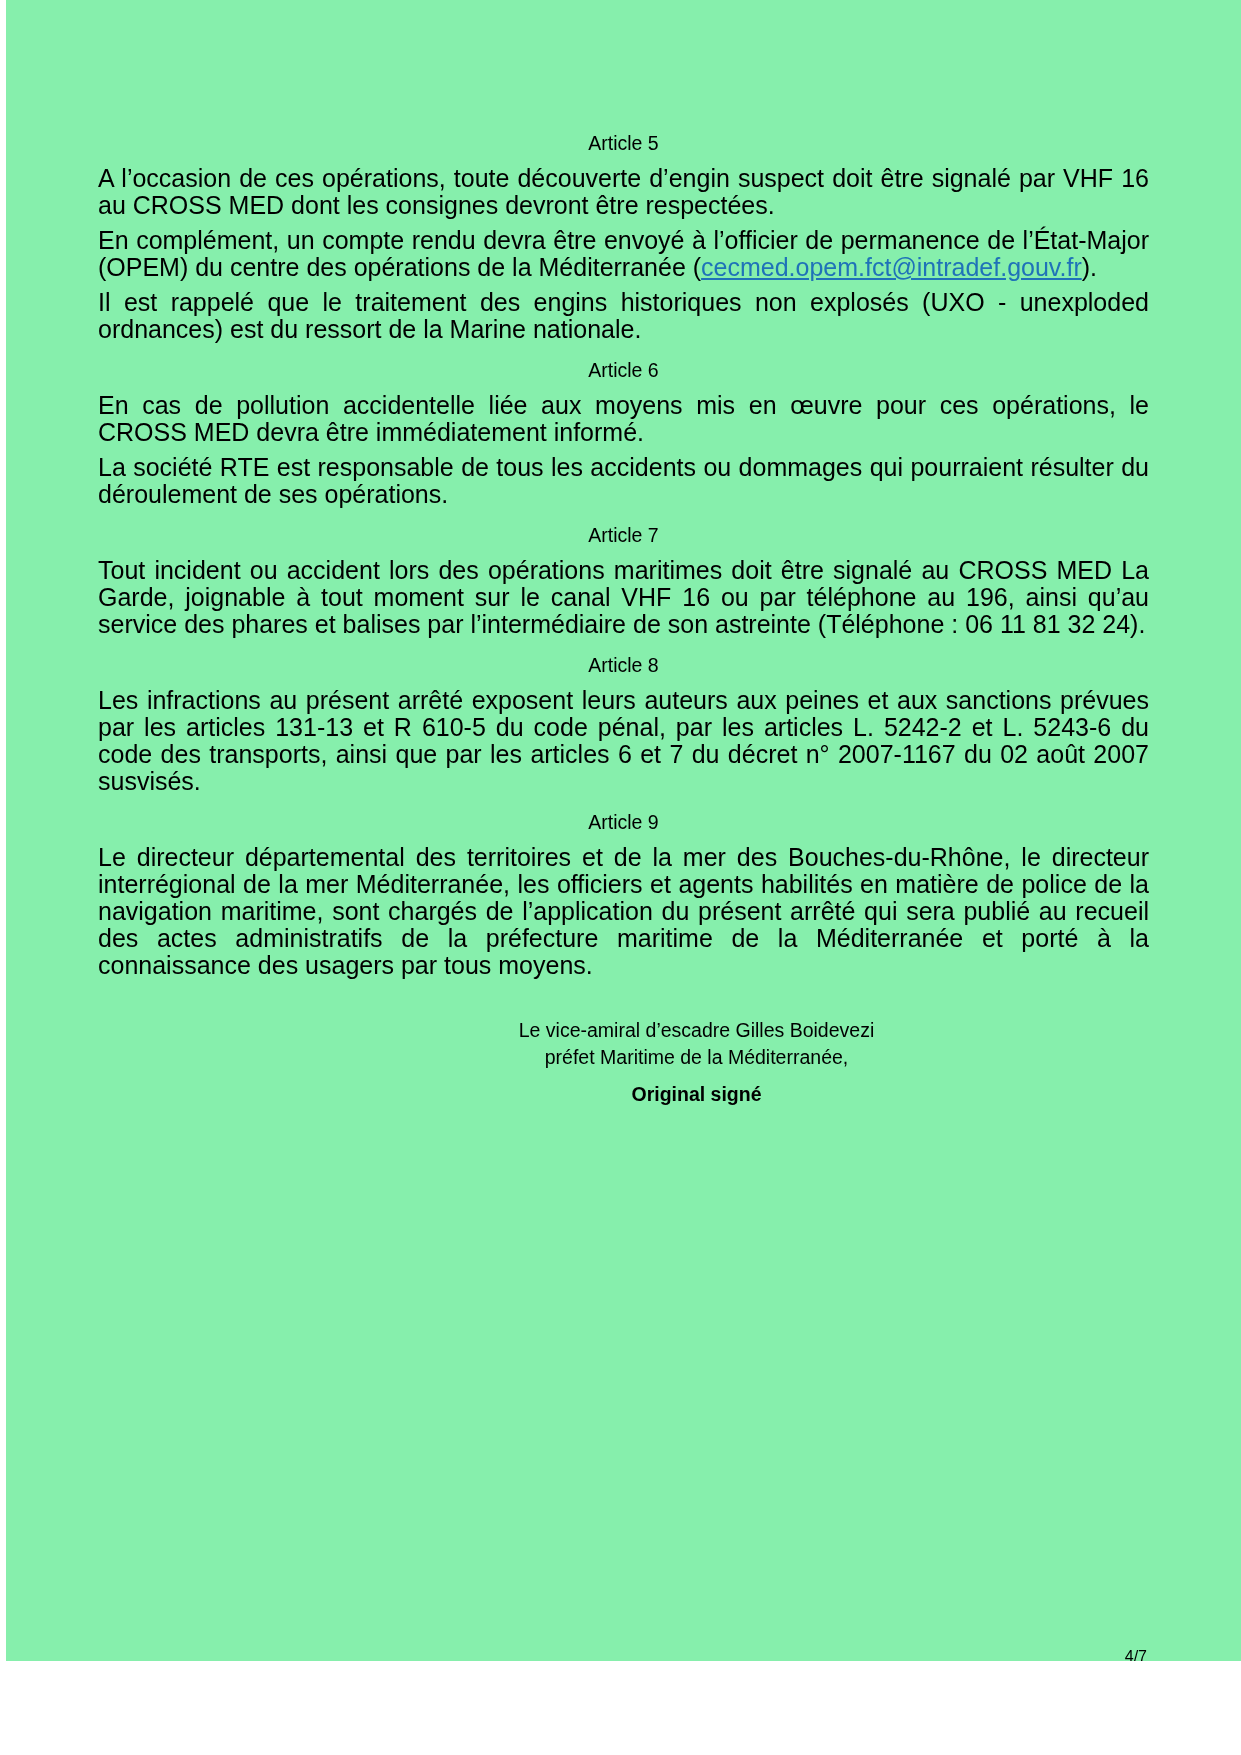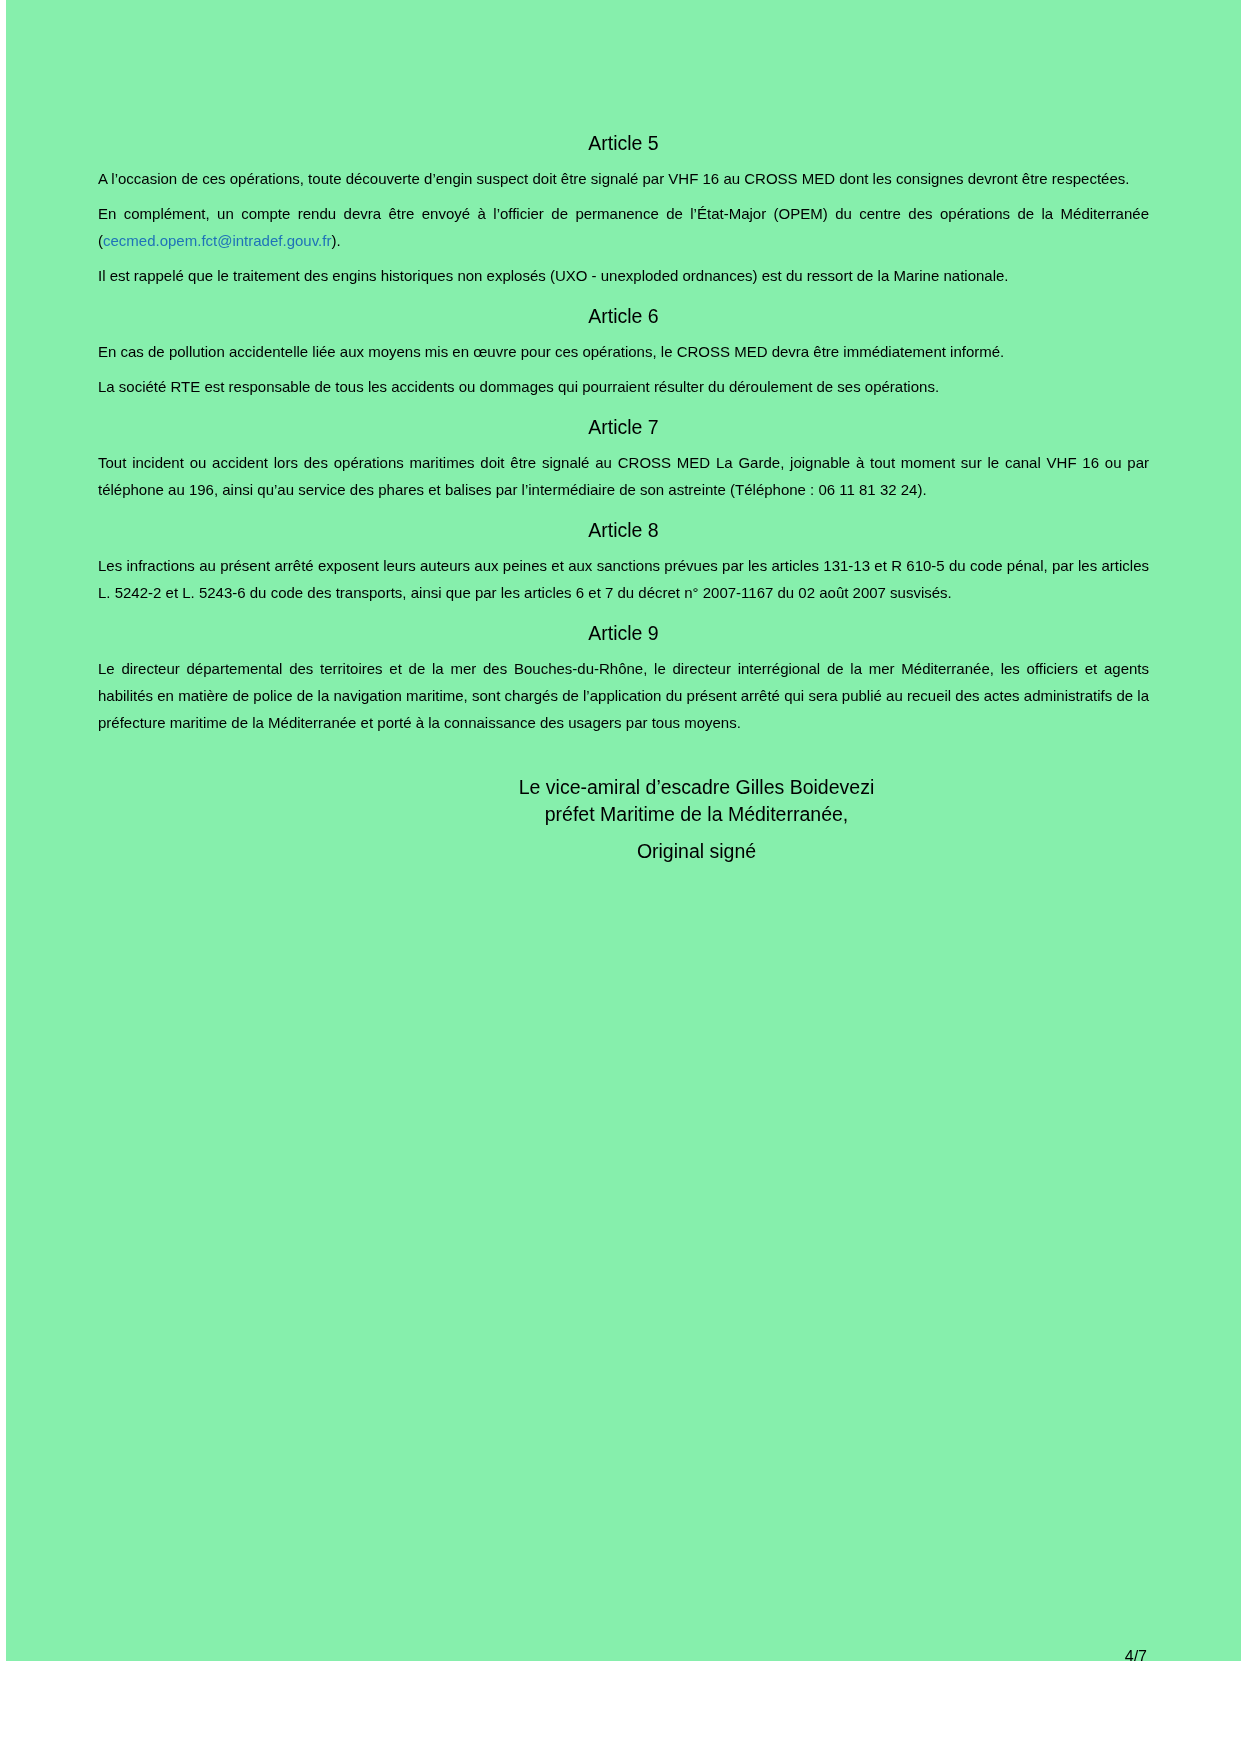--- a/index.html
+++ b/index.html
@@ -28,39 +28,40 @@
     text-align: center;
     font-size: 19.5px;
     font-weight: 400;
     line-height: 27px;
   }
   section:first-child .article-heading {
     margin-top: 0;
   }
   p.para {
     margin: 0 0 8px 0;
-    font-size: 15px;
+    font-size: 25px;
     line-height: 27px;
     text-align: justify;
   }
   .email-link {
     color: #1f72b8;
+    text-decoration: underline;
     cursor: pointer;
   }
   .signature {
     position: relative;
     left: 73px;
     margin-top: 38px;
     text-align: center;
     font-size: 19.5px;
     line-height: 27px;
   }
   .original-signed {
     margin-top: 10px;
-    font-weight: 400;
+    font-weight: 700;
   }
   .footer-page-number {
     position: absolute;
     top: 1647px;
     right: 100px;
     font-size: 16px;
     line-height: 20px;
   }
 </style>
 </head>

